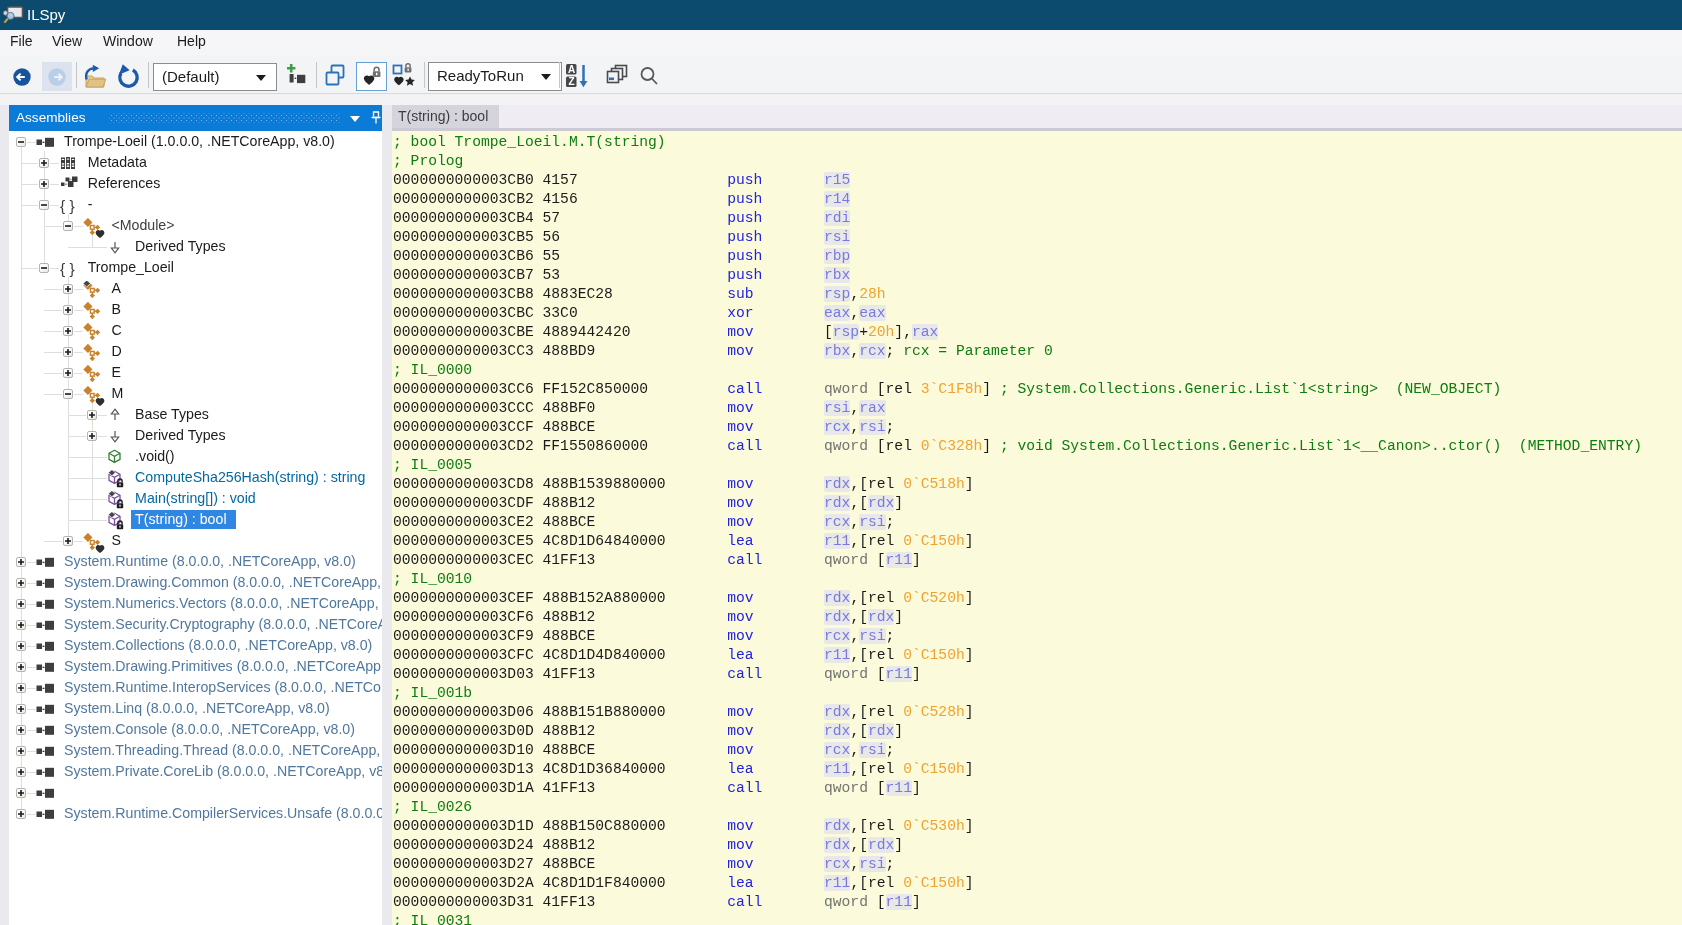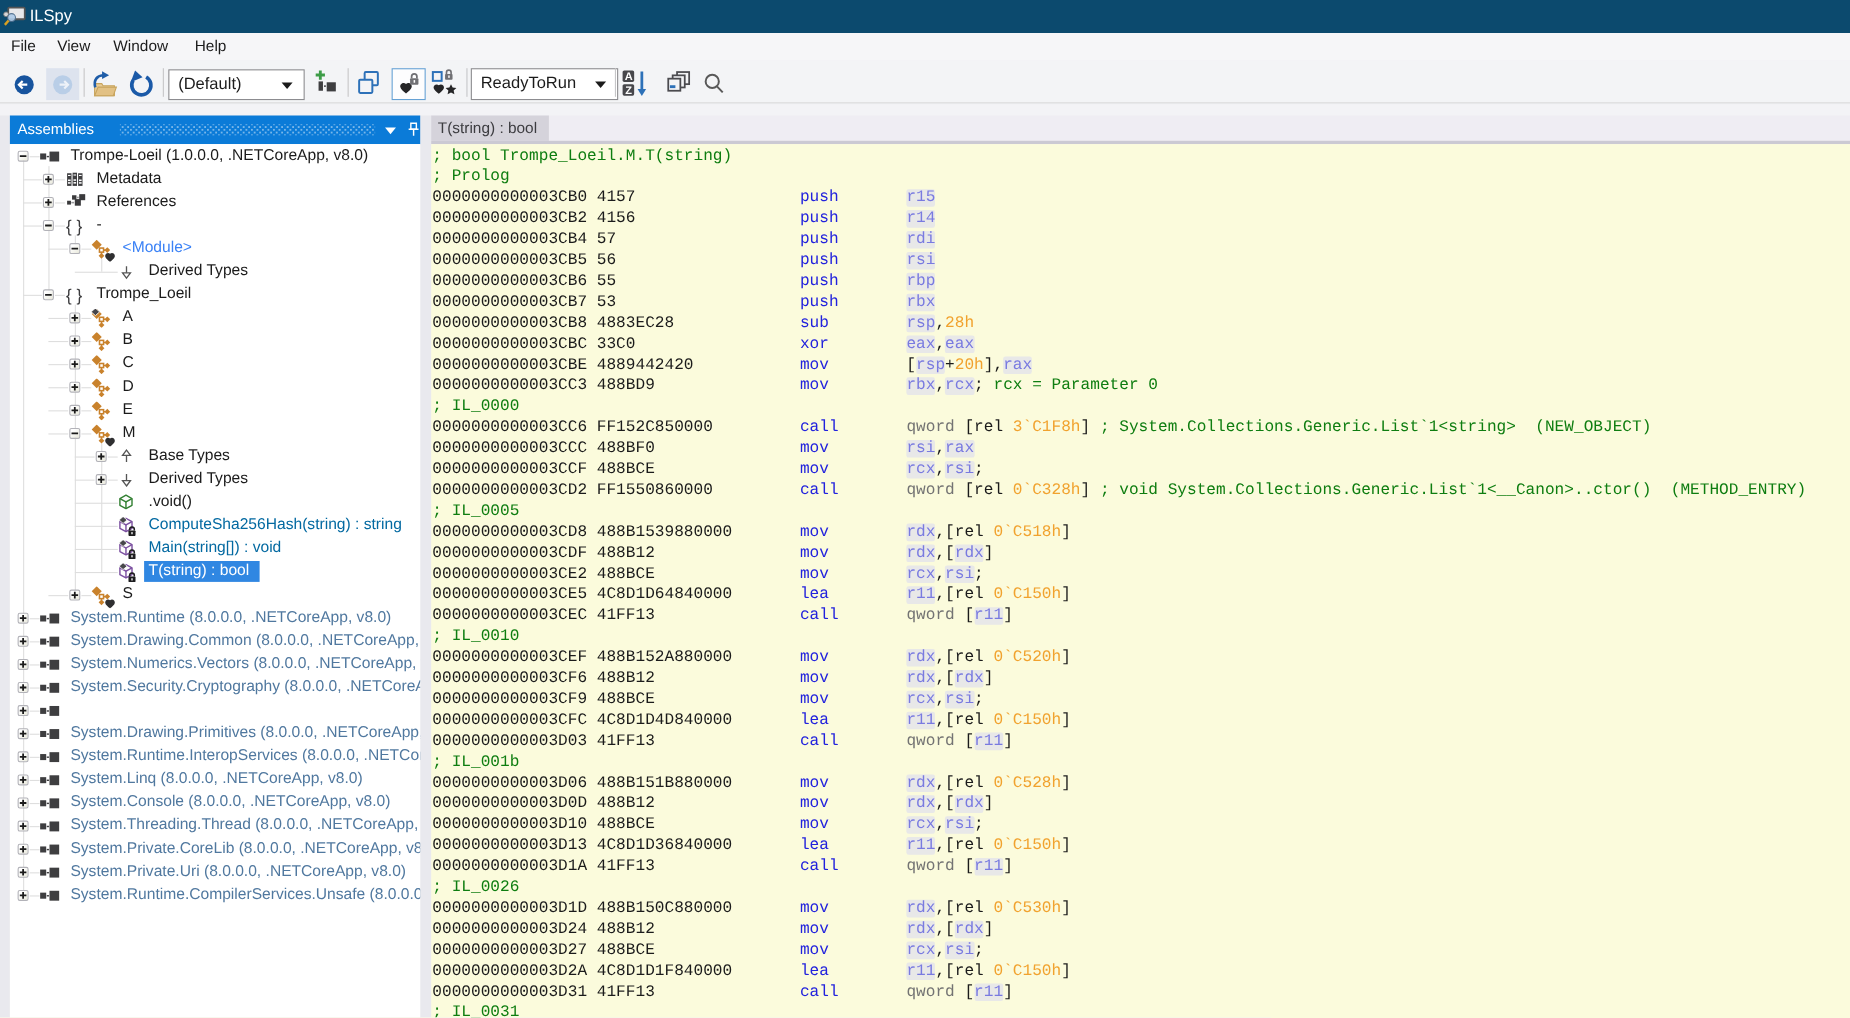--- a/index.html
+++ b/index.html
@@ -21,21 +21,21 @@
 #phead .dd{position:absolute;left:341px;top:11px;width:0;height:0;border-left:5px solid transparent;border-right:5px solid transparent;border-top:6px solid #fff}
 #phead .pin{position:absolute;left:361px;top:6px}
 #tree{position:absolute;left:9px;top:131px;width:373px;height:794px;background:#fff;overflow:hidden;}
 #tree .vg{position:absolute;width:1px;background:#dedede}
 #tree .hg{position:absolute;height:1px;background:#dedede}
 #tree .xp{position:absolute;width:10px;height:10px;border:1px solid #b2b2b8;border-radius:2px;background:linear-gradient(135deg,#ffffff 25%,#e9e9db);text-align:center}
 #tree .xp svg{position:absolute;left:0px;top:0px}
 #tree .ti{position:absolute;width:18px;height:18px}
 #tree .tx{position:absolute;font-size:14.2px;color:#1b1b1b;height:21px;line-height:21px;white-space:nowrap}
 #tree .tx.sys{color:#50789f}
-#tree .tx.gray{color:#3b82f6}
+#tree .tx.gray{color:#404040}
 #tree .tx.dim{color:#0369a1}
 #tree .tx.sel{background:#3087e2;color:#fff;padding:0 9px 0 4px;margin-left:-4px;height:19px;line-height:19px;margin-top:1px}
 #tabs{position:absolute;left:392px;top:105px;width:1290px;height:26px;background:#efedf3}
 #tabs:after{content:"";position:absolute;left:0;bottom:0;width:100%;height:3px;background:#cbc9d3}
 #tabs .tab{position:absolute;left:0;top:0;width:107px;height:23px;background:#d5d3db;color:#3c3c40;font-size:14px;padding:3px 0 0 6px}
 #code{position:absolute;left:392px;top:131px;width:1290px;height:794px;background:#fbfbdc;overflow:hidden}
 #code pre{font-family:"Liberation Mono",monospace;font-size:14.66px;line-height:19px;color:#1b1b1b;padding:2px 0 0 1px}
 #code i{font-style:normal}
 #code .g{color:#0e7d10}
 #code .m{color:#2222dd}
@@ -543,20 +543,21 @@
 <div class="xp" style="left:6.5px;top:509.5px">
       <svg width="8" height="8">
         <path d="M1 4 h6 M4 1 v6" stroke="#1b1b1b" stroke-width="1.6"></path>
       </svg>
     </div>
 <div class="ti" style="left:27.0px;top:506.5px"><svg width="18" height="16" viewBox="0 0 18 16">
         <rect x="0.5" y="5.5" width="5.5" height="5.5" fill="#3e3e40"></rect>
         <rect x="6.5" y="7.7" width="2" height="1.3" fill="#3e3e40"></rect>
         <rect x="9" y="3.8" width="9" height="9" fill="#3e3e40"></rect>
       </svg></div>
+<div class="tx sys" style="left:55.0px;top:504.0px">System.Collections (8.0.0.0, .NETCoreApp, v8.0)</div>
 <div class="hg" style="left:17.5px;top:535.5px;width:9px"></div>
 <div class="xp" style="left:6.5px;top:530.5px">
       <svg width="8" height="8">
         <path d="M1 4 h6 M4 1 v6" stroke="#1b1b1b" stroke-width="1.6"></path>
       </svg>
     </div>
 <div class="ti" style="left:27.0px;top:527.5px"><svg width="18" height="16" viewBox="0 0 18 16">
         <rect x="0.5" y="5.5" width="5.5" height="5.5" fill="#3e3e40"></rect>
         <rect x="6.5" y="7.7" width="2" height="1.3" fill="#3e3e40"></rect>
         <rect x="9" y="3.8" width="9" height="9" fill="#3e3e40"></rect>
@@ -626,21 +627,20 @@
 <div class="xp" style="left:6.5px;top:656.5px">
       <svg width="8" height="8">
         <path d="M1 4 h6 M4 1 v6" stroke="#1b1b1b" stroke-width="1.6"></path>
       </svg>
     </div>
 <div class="ti" style="left:27.0px;top:653.5px"><svg width="18" height="16" viewBox="0 0 18 16">
         <rect x="0.5" y="5.5" width="5.5" height="5.5" fill="#3e3e40"></rect>
         <rect x="6.5" y="7.7" width="2" height="1.3" fill="#3e3e40"></rect>
         <rect x="9" y="3.8" width="9" height="9" fill="#3e3e40"></rect>
       </svg></div>
-<div class="tx sys" style="left:55.0px;top:651.0px">System.Private.Uri (8.0.0.0, .NETCoreApp, v8.0)</div>
 <div class="hg" style="left:17.5px;top:682.5px;width:9px"></div>
 <div class="xp" style="left:6.5px;top:677.5px">
       <svg width="8" height="8">
         <path d="M1 4 h6 M4 1 v6" stroke="#1b1b1b" stroke-width="1.6"></path>
       </svg>
     </div>
 <div class="ti" style="left:27.0px;top:674.5px"><svg width="18" height="16" viewBox="0 0 18 16">
         <rect x="0.5" y="5.5" width="5.5" height="5.5" fill="#3e3e40"></rect>
         <rect x="6.5" y="7.7" width="2" height="1.3" fill="#3e3e40"></rect>
         <rect x="9" y="3.8" width="9" height="9" fill="#3e3e40"></rect>

